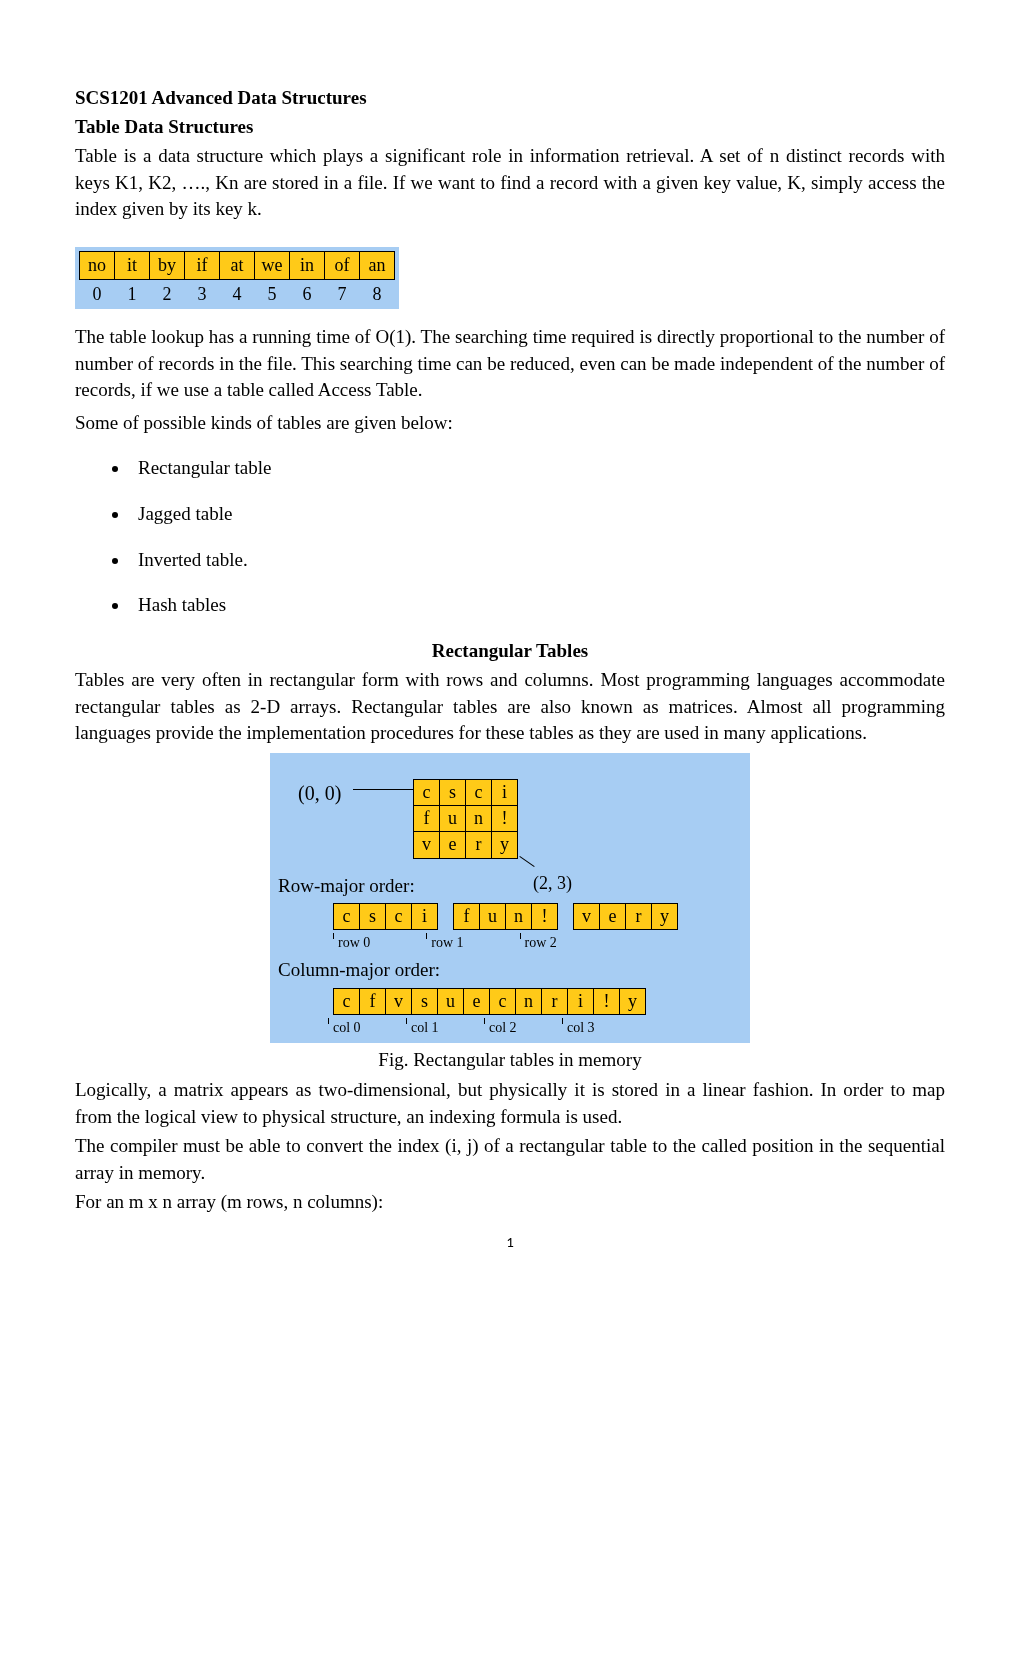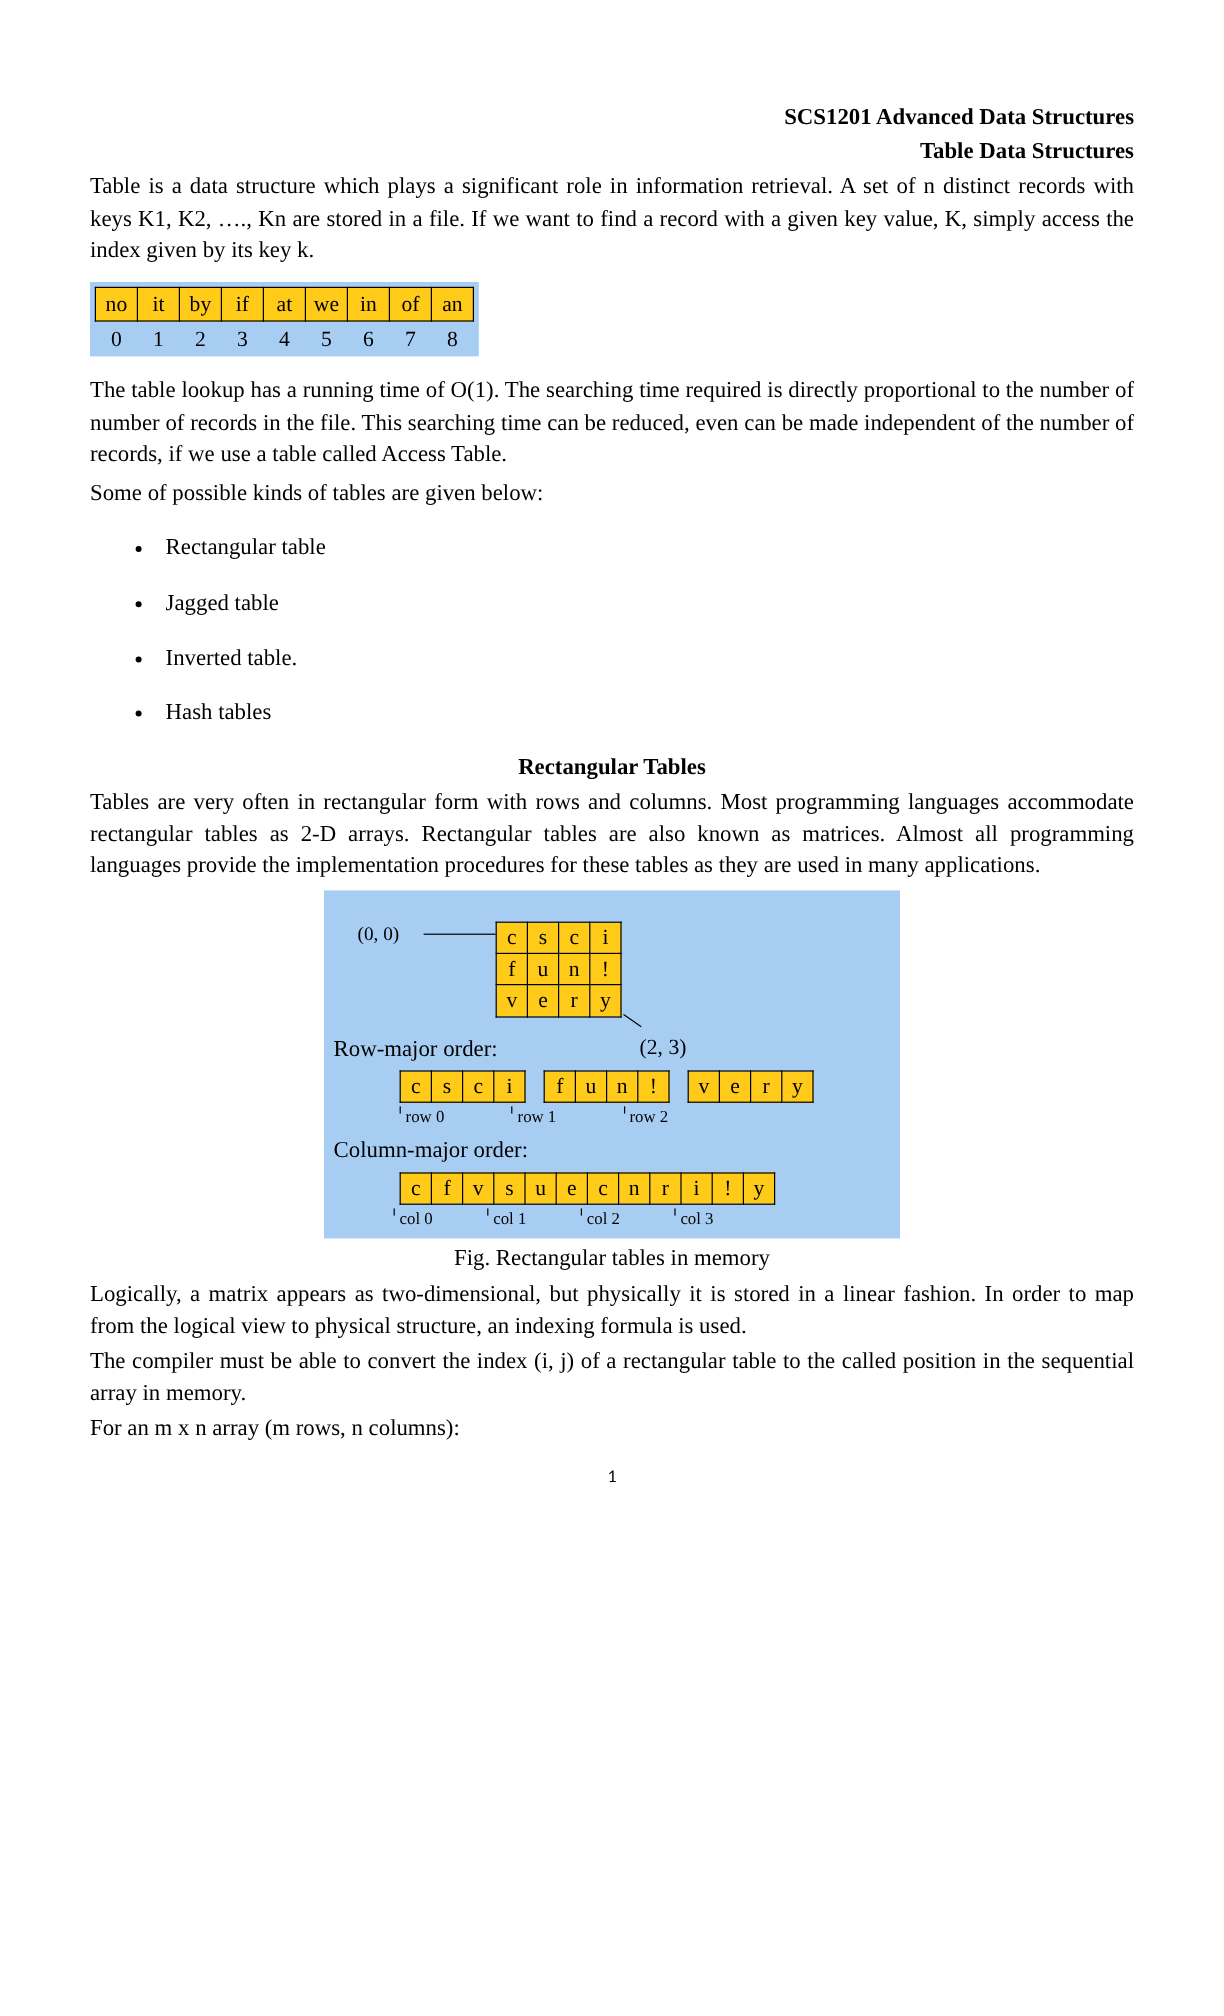--- a/index.html
+++ b/index.html
@@ -12,33 +12,33 @@
       font-family: "Times New Roman", Times, serif;
       font-size: 19px;
       line-height: 1.4;
       color: #000;
       width: 1020px;
     }
     .page {
       padding: 85px 75px 60px 75px;
     }
     .header {
-      text-align: right;
+      text-align: left;
       font-weight: bold;
       font-size: 19px;
     }
     .header div {
       margin-bottom: 2px;
     }
     .para {
       text-align: justify;
       margin-top: 3px;
     }
     .fig1 {
-      margin: 12px 0 4px 0;
+      margin: 24px 0 4px 0;
       background: #a7cdf3;
       border: 0;
       padding: 4px 4px 2px 4px;
       display: inline-block;
     }
     .index-table {
       border-collapse: collapse;
     }
     .index-table td.cell {
       border: 1px solid #000;
@@ -81,21 +81,21 @@
       font-family: "Times New Roman", serif;
     }
     .fig2 .topwrap {
       position: relative;
       padding-bottom: 10px;
     }
     .fig2 .coord00 {
       position: absolute;
       left: 20px;
       top: 0px;
-      font-size: 16px;
+      font-size: 20px;
     }
     .fig2 .grid3x4 {
       margin-left: 135px;
       margin-top: 18px;
       border-collapse: collapse;
     }
     .fig2 .grid3x4 td {
       border: 1px solid #000;
       background: #ffca18;
       width: 26px;

